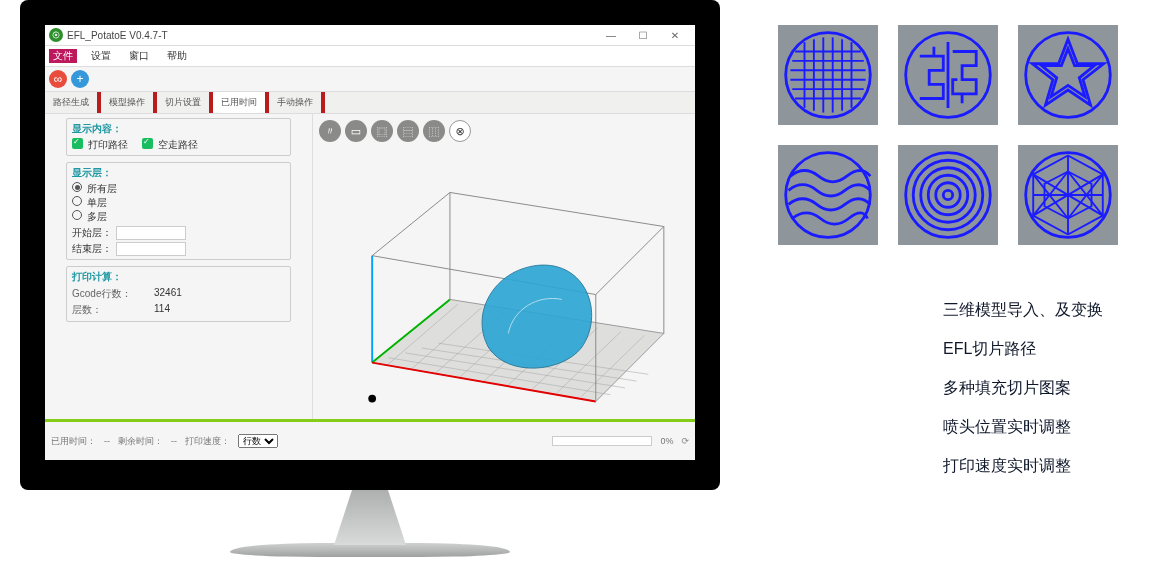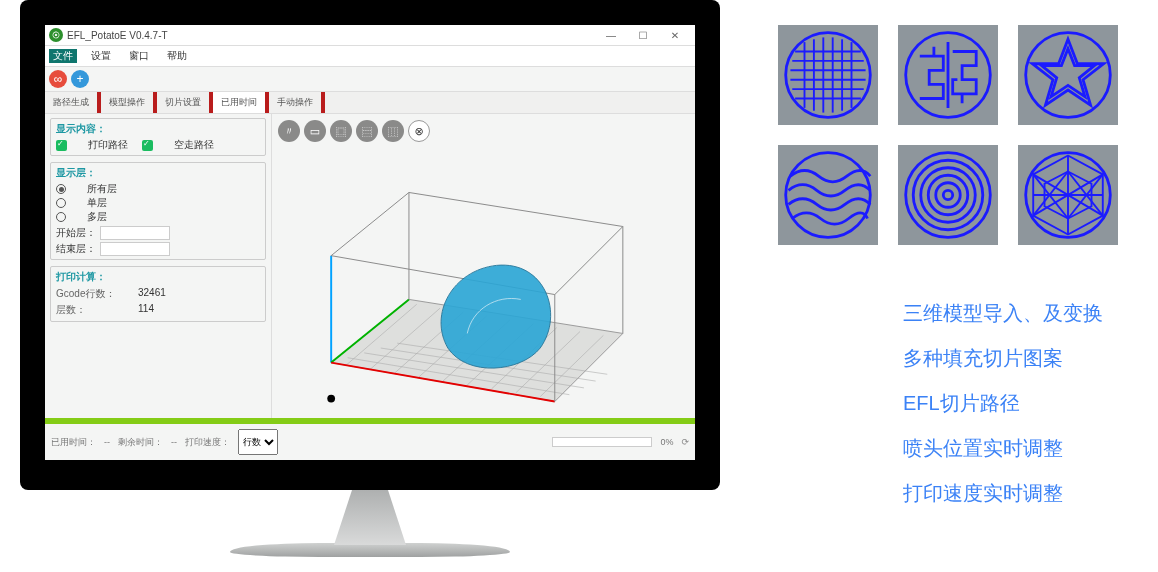--- a/index.html
+++ b/index.html
@@ -26,60 +26,60 @@
     border-radius: 50% / 100% 100% 8px 8px;
   }
 
   
   .app-window { width: 100%; height: 100%; display: flex; flex-direction: column; font-size: 10px; color:#333;}
   .titlebar { display:flex; align-items:center; background:#fff; padding:3px 4px; border-bottom:1px solid #ddd;}
   .titlebar .logo { width:14px;height:14px;border-radius:50%;background:#2c8f2c;color:#fff;display:flex;align-items:center;justify-content:center;font-size:8px;margin-right:4px;}
   .titlebar .title { flex:1; color:#444;}
   .win-btn { width:32px; text-align:center; color:#666; cursor:default;}
   .menubar { display:flex; background:#fff; border-bottom:1px solid #ddd; padding:3px 4px; gap:10px;}
-  .menubar .menu-item.active{ background:#0f766e;color:#fff;padding:0 4px;}
+  .menubar .menu-item.active{ background:#be185d;color:#fff;padding:0 4px;}
   .menubar .menu-item{ padding:0 4px; color:#333;}
   .toolbar-row { display:flex; align-items:center; padding:3px 4px; border-bottom:1px solid #ddd; gap:4px;}
   .round-btn { width:18px;height:18px;border-radius:50%;display:flex;align-items:center;justify-content:center;color:#fff;font-size:12px;}
   .rb-red{ background:#e74c3c;} .rb-blue{ background:#3498db;}
   .tabs { display:flex; background:#f0f0ef; border-bottom:1px solid #ddd;}
   .tab { padding:4px 8px; border-right:4px solid #b91c1c; color:#555; font-size:9px;}
   .tab.active{ background:#fff;}
   .body-row { flex:1; display:flex; min-height:0;}
-  .left-panel { width:227px; border-right:1px solid #ddd; display:flex;flex-direction:column;gap:6px;padding:4px 5px; overflow:hidden;}
+  .left-panel { width:268px; border-right:1px solid #ddd; display:flex;flex-direction:column;gap:6px;padding:4px 21px; overflow:hidden;}
   .group { border:1px solid #ccc; padding:3px 5px; border-radius:2px;}
   .group-title{ color:#1e98a3; font-weight:bold; margin-bottom:2px;}
   .chk-row{ display:flex; gap:14px; align-items:center;}
-  .chk, .rad { display:inline-flex; align-items:center; gap:21px;}
+  .chk, .rad { display:inline-flex; align-items:flex-start; gap:5px;}
   .chk-box{ width:11px;height:11px;background:#1abc60;border-radius:2px;position:relative;}
   .chk-box::after{content:"✓";color:#fff;font-size:8px;position:absolute;top:-1px;left:1px;}
   .rad-circle{ width:10px;height:10px;border:1px solid #555;border-radius:50%;display:inline-block;position:relative;}
   .rad-circle.selected::after{content:"";width:5px;height:5px;background:#555;border-radius:50%;position:absolute;top:1.5px;left:1.5px;}
   .num-input{ display:flex;gap:4px;align-items:center;margin-top:2px;}
   .num-input .spin{ width:70px;height:14px;border:1px solid #ccc;background:#fff;}
   .calc-table{ margin-top:2px; }
   .calc-row{ display:flex; gap:18px; padding:1px 0;}
   .calc-row .k{ width:64px;color:#666;}
   .viewport { flex:1; position:relative; background:#f4f5f4; overflow:hidden;}
   .vp-toolbar{ position:absolute; top:6px; left:6px; display:flex; gap:4px;}
   .vp-btn{ width:22px;height:22px;border-radius:50%;background:#8a8a89;color:#fff;display:flex;align-items:center;justify-content:center;font-size:11px;}
   .vp-btn.light{ background:#fff;color:#333;border:1px solid #999;}
   .grid3d { position:absolute; left:30px; top:50px; width:350px; height:300px;}
-  .statusbar{ display:flex; align-items:center;gap:8px;border-top:6px solid #84cc16;padding:5px 6px;color:#777;font-size:9px;}
-  .statusbar select{ font-size:9px;height:26px;}
+  .statusbar{ display:flex; align-items:center;gap:8px;border-top:3px solid #84cc16;padding:12px 6px;color:#777;font-size:9px;}
+  .statusbar select{ font-size:9px;height:14px;}
   .progress{ flex:0 0 100px;height:10px;background:#fff;border:1px solid #ccc;}
 
   
   .patterns { position:absolute; right:40px; top:25px; display:grid; grid-template-columns: repeat(3,100px); grid-template-rows: repeat(2,100px); gap:20px;}
   .pat { width:100px;height:100px; background:#8e969c; display:flex;align-items:center;justify-content:center;}
   .pat svg{ width:94px;height:94px;}
 
   
   .features{ position:absolute; right:55px; top:300px; display:flex;flex-direction:column;gap:18px;}
-  .features div{ font-size:20px; color:#3b82f6;}
+  .features div{ font-size:16px; color:#0f172a;}
 </style>
 </head>
 <body>
 
 <div class="monitor">
   <div class="monitor-bezel">
     <div class="monitor-screen">
 
       <div class="app-window">
 
@@ -315,17 +315,17 @@
       <line x1="13" y1="72" x2="50" y2="25"></line>
           <line x1="87" y1="72" x2="50" y2="25"></line>
       <line x1="13" y1="50" x2="87" y2="50"></line>
     </g>
       </svg>
   </div>
 </div>
 
 <div class="features">
   <div>三维模型导入、及变换</div>
+  <div>EFL切片路径</div>
   <div>多种填充切片图案</div>
-  <div>EFL切片路径</div>
   <div>喷头位置实时调整</div>
   <div>打印速度实时调整</div>
 </div>
 
 </body></html>

